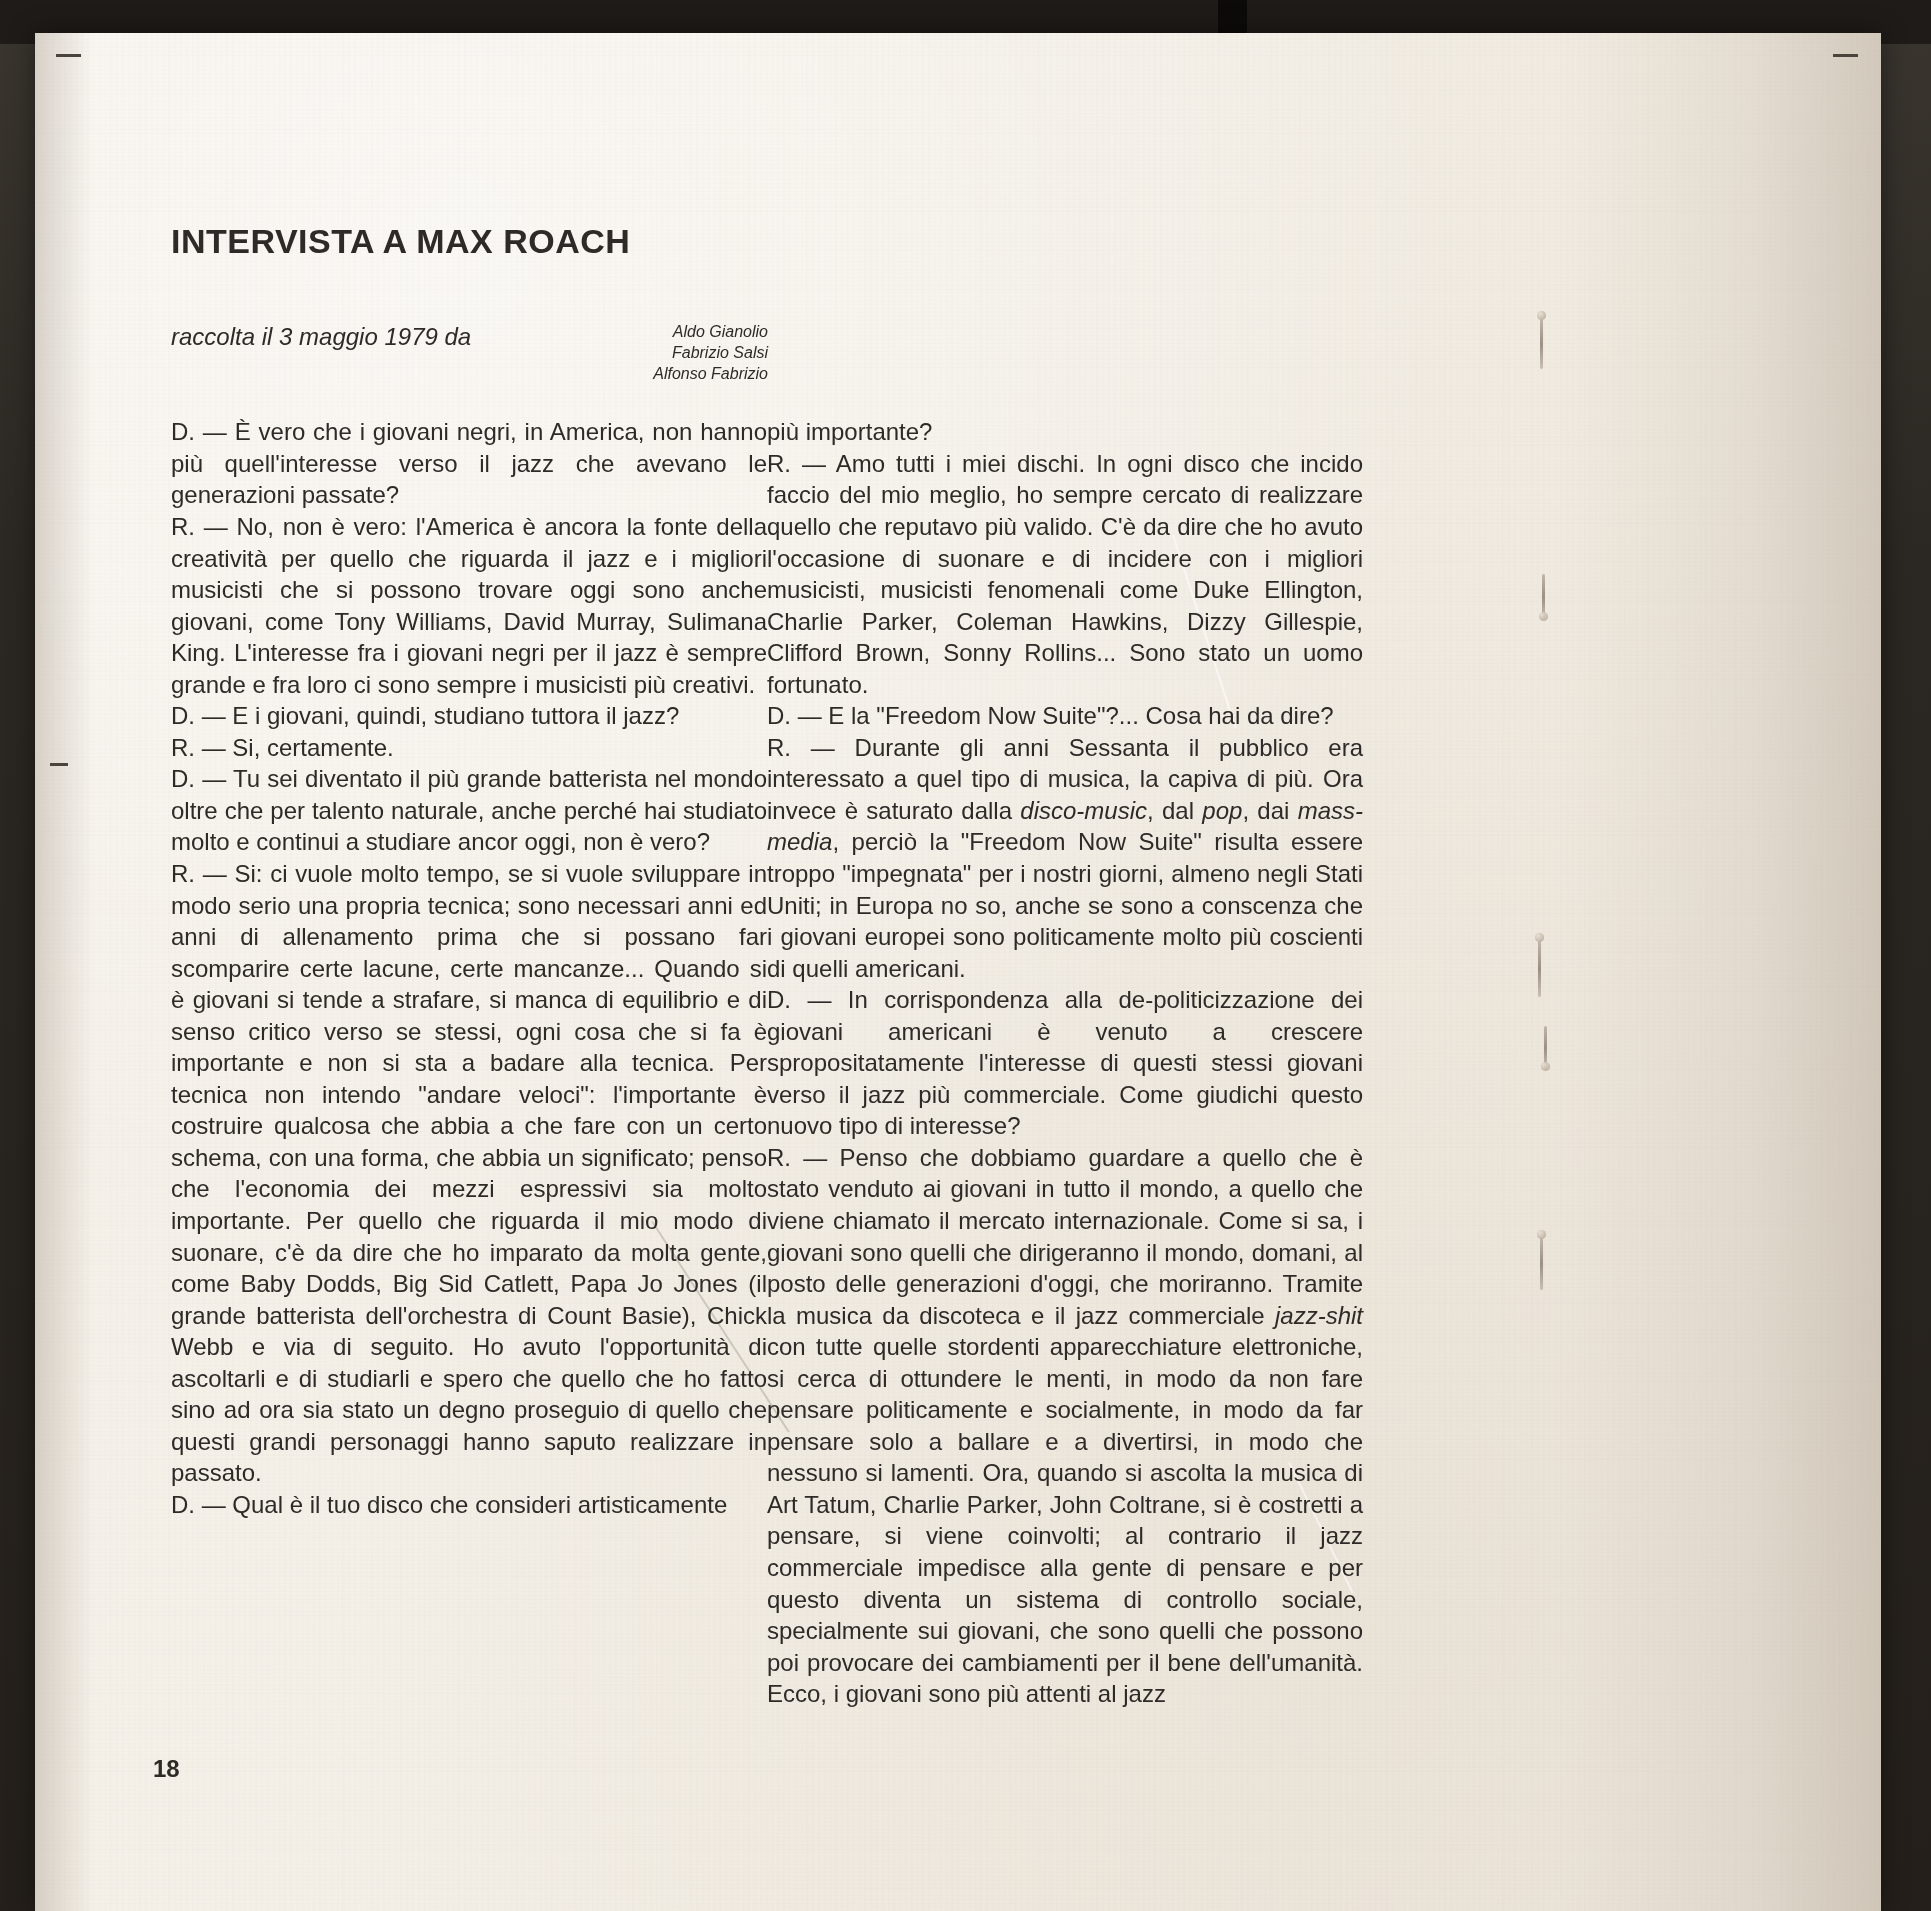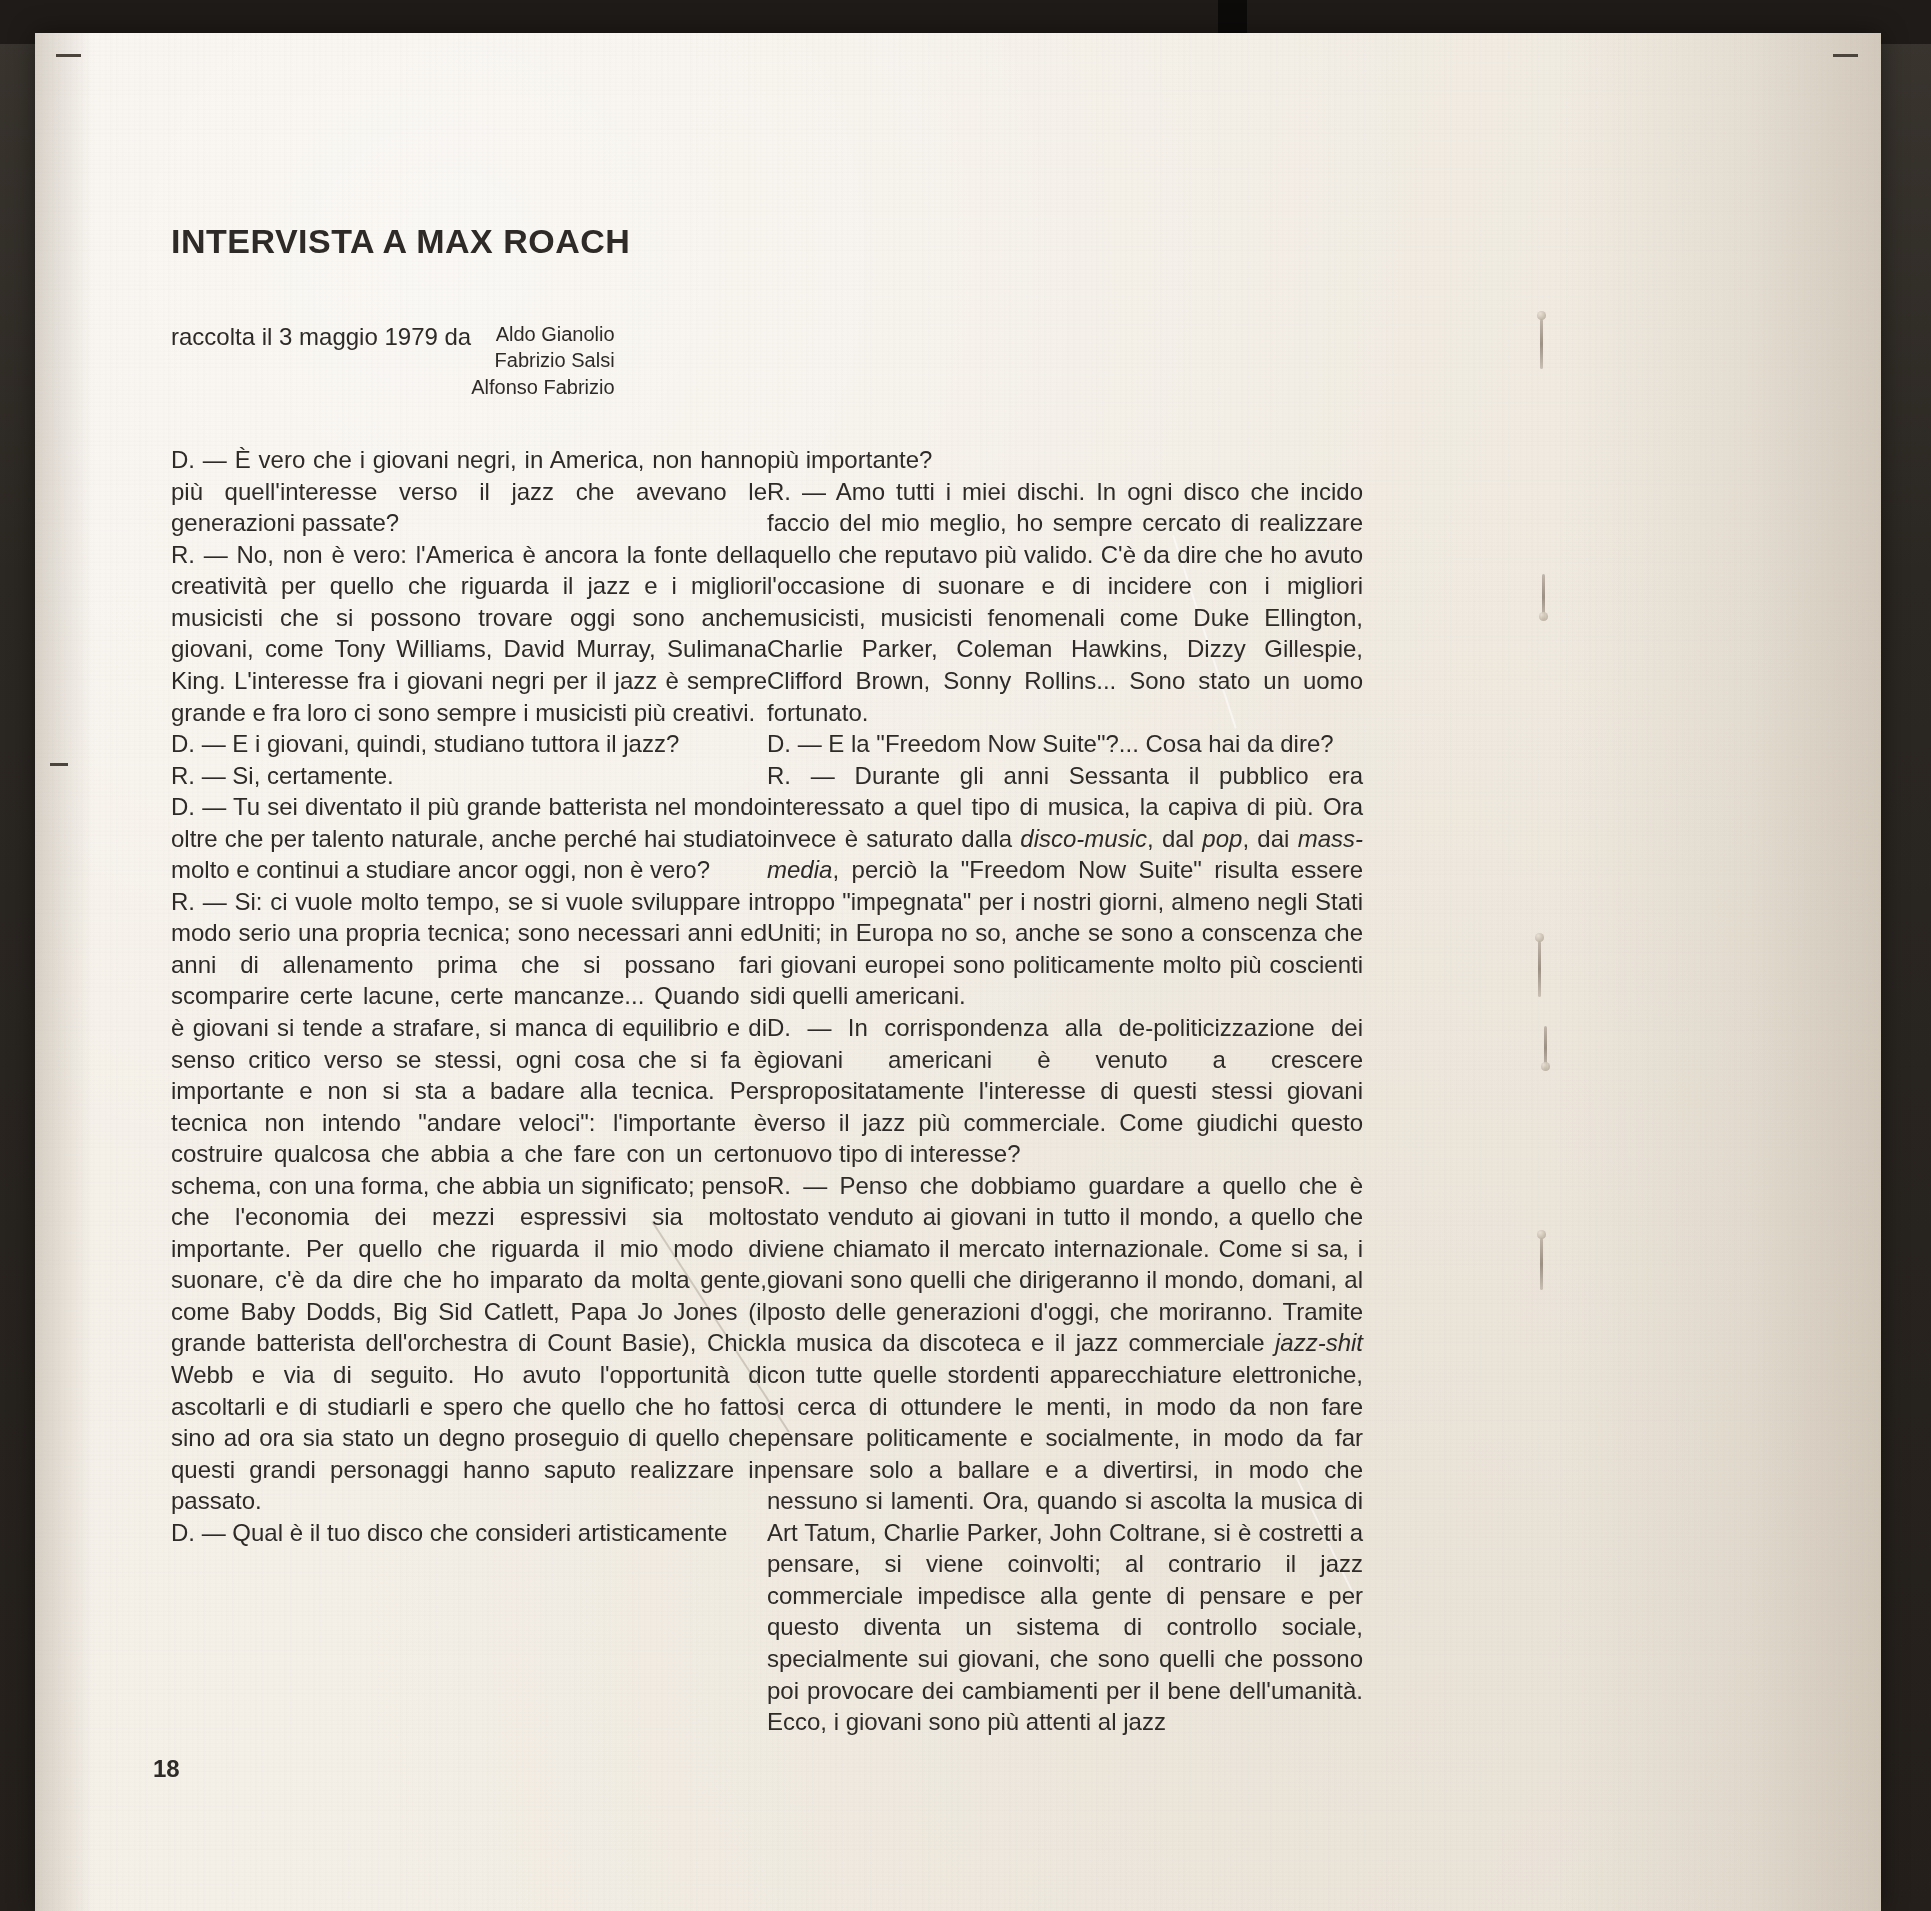--- a/index.html
+++ b/index.html
@@ -90,29 +90,31 @@
   }
   .article-title{
     font-size:34px;
     font-weight:bold;
     letter-spacing:0.5px;
     color:#2d2a27;
     margin:0 0 60px 0;
   }
   .byline{
     display:flex;
+    justify-content:space-between;
     align-items:flex-start;
     width:597px;
-    margin-bottom:44px;
+    margin-bottom:32px;
+    font-style:italic;
   }
   .byline-collected{
     font-size:24px;color:#2d2a27;line-height:1.32;white-space:nowrap;
   }
   .byline-names{
-    text-align:right;font-size:20px;color:#2d2a27;line-height:1.32;
+    text-align:right;font-size:16px;color:#2d2a27;line-height:1.32;
   }
   .byline-names div{white-space:nowrap;}
   .columns{
     display:flex;
   }
   .col{
     width:596px;
     font-size:24px;
     line-height:1.315;
     color:#2d2a27;

